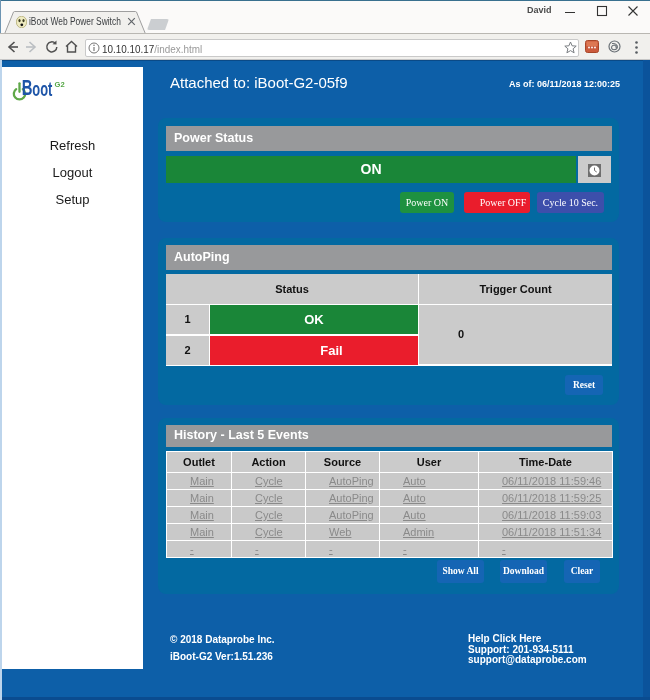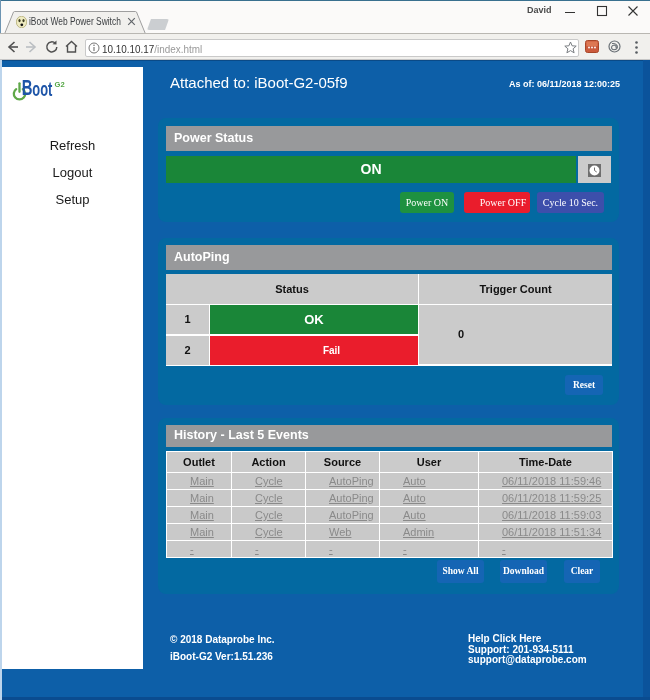--- a/index.html
+++ b/index.html
@@ -168,21 +168,21 @@
   </div>
 
   <div id="p2" class="panel">
     <div class="pheader" style="top:7px;">AutoPing</div>
     <div class="abs" style="left:8px; top:36px; width:446px; height:92px; background:#fff;">
       <div class="abs" style="left:0; top:0; width:252px; height:30px; background:#cbcbcb; text-align:center; line-height:30px; font-size:11px; font-weight:bold; color:#111;">Status</div>
       <div class="abs" style="left:253px; top:0; width:193px; height:30px; background:#cbcbcb; text-align:center; line-height:30px; font-size:11px; font-weight:bold; color:#111;">Trigger Count</div>
       <div class="abs" style="left:0; top:31px; width:43px; height:29px; background:#cbcbcb; text-align:center; line-height:29px; font-size:11px; font-weight:bold; color:#111;">1</div>
       <div class="abs" style="left:44px; top:31px; width:208px; height:29px; background:#1a8638; text-align:center; line-height:29px; font-size:13px; font-weight:bold; color:#fff;">OK</div>
       <div class="abs" style="left:0; top:62px; width:43px; height:29px; background:#cbcbcb; text-align:center; line-height:29px; font-size:11px; font-weight:bold; color:#111;">2</div>
-      <div class="abs" style="left:44px; top:62px; width:208px; height:29px; background:#ea1d2c; text-align:center; line-height:29px; font-size:10px; font-weight:bold; color:#fff;padding-left:35px;">Fail</div>
+      <div class="abs" style="left:44px; top:62px; width:208px; height:29px; background:#ea1d2c; text-align:center; line-height:29px; font-size:13px; font-weight:bold; color:#fff;padding-left:35px;">Fail</div>
       <div class="abs" style="left:253px; top:31px; width:193px; height:59px; background:#cbcbcb; font-size:11px; font-weight:bold; color:#111; line-height:59px; padding-left:39px;">0</div>
     </div>
     <div class="btn" style="left:407px; top:137px; width:38px; height:20px; line-height:20px; background:#1565b4; font-weight:bold; font-size:9.5px;">Reset</div>
   </div>
 
   <div id="p3" class="panel">
     <div class="pheader" style="top:7px; height:22px; line-height:20px;">History - Last 5 Events</div>
     <div class="abs" style="left:8px; top:33px; width:446px; height:107px; background:#fff;">
       <table style="table-layout:fixed; width:446px;">
         <colgroup>

